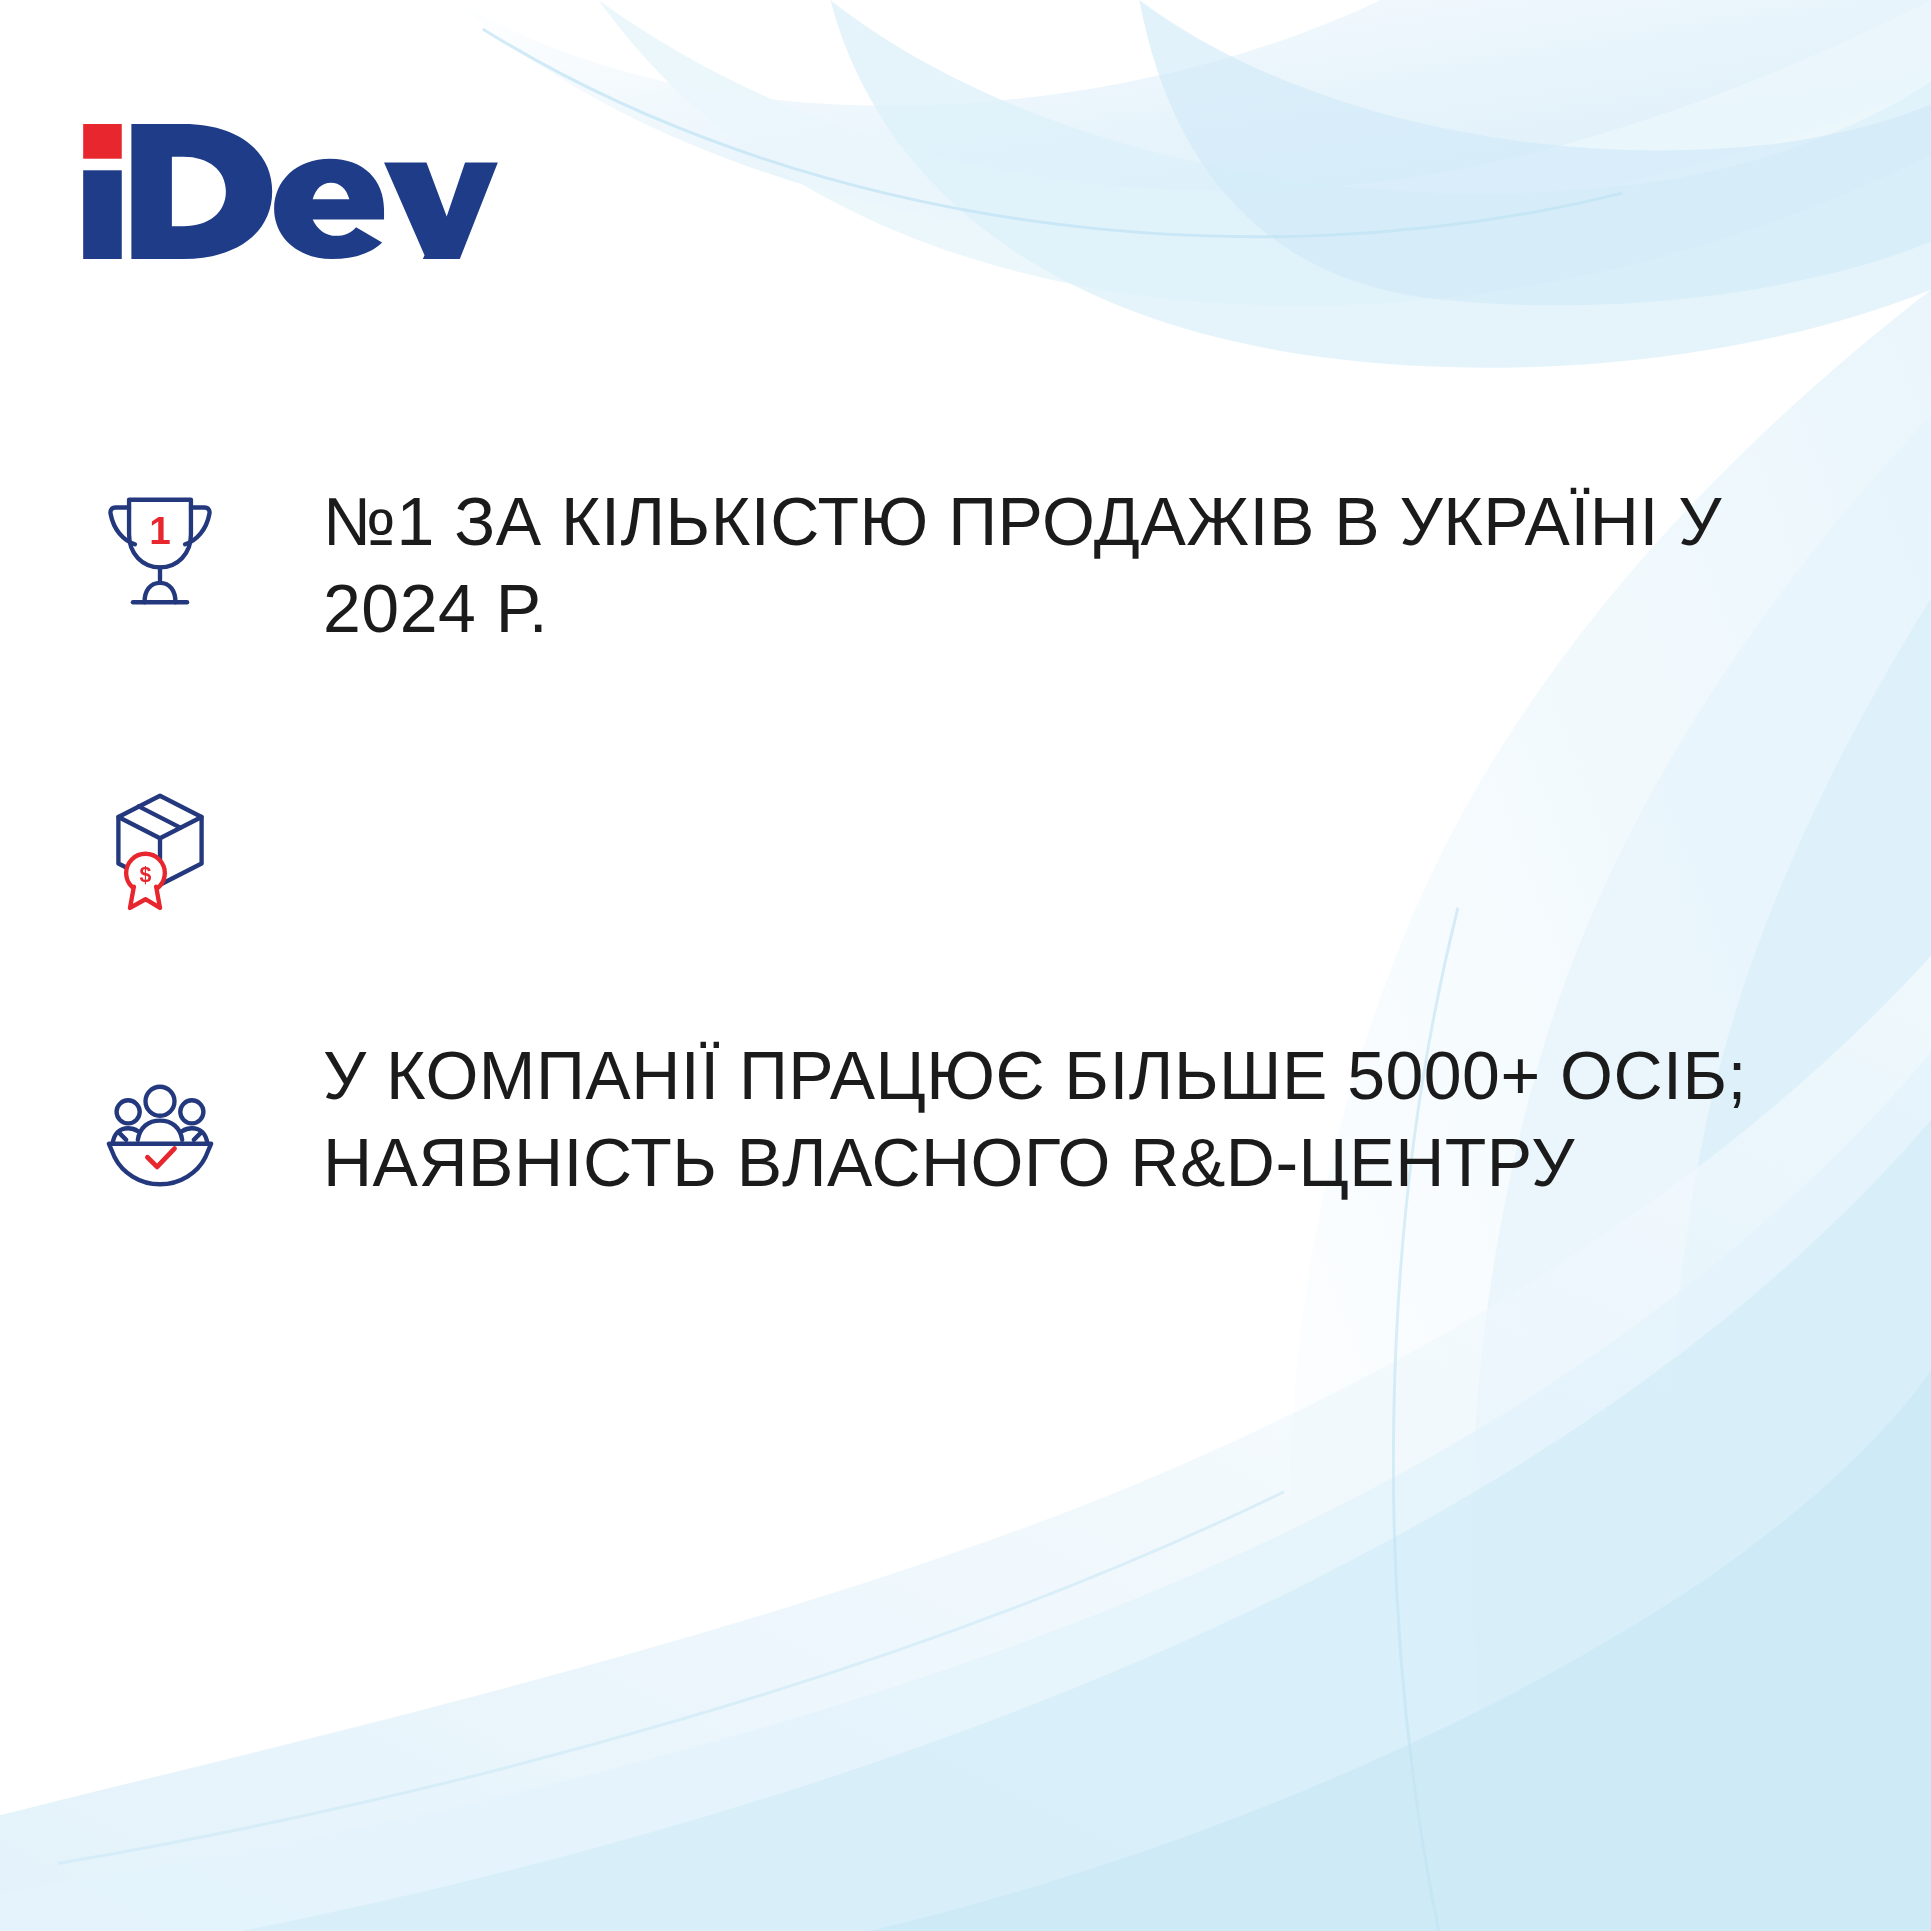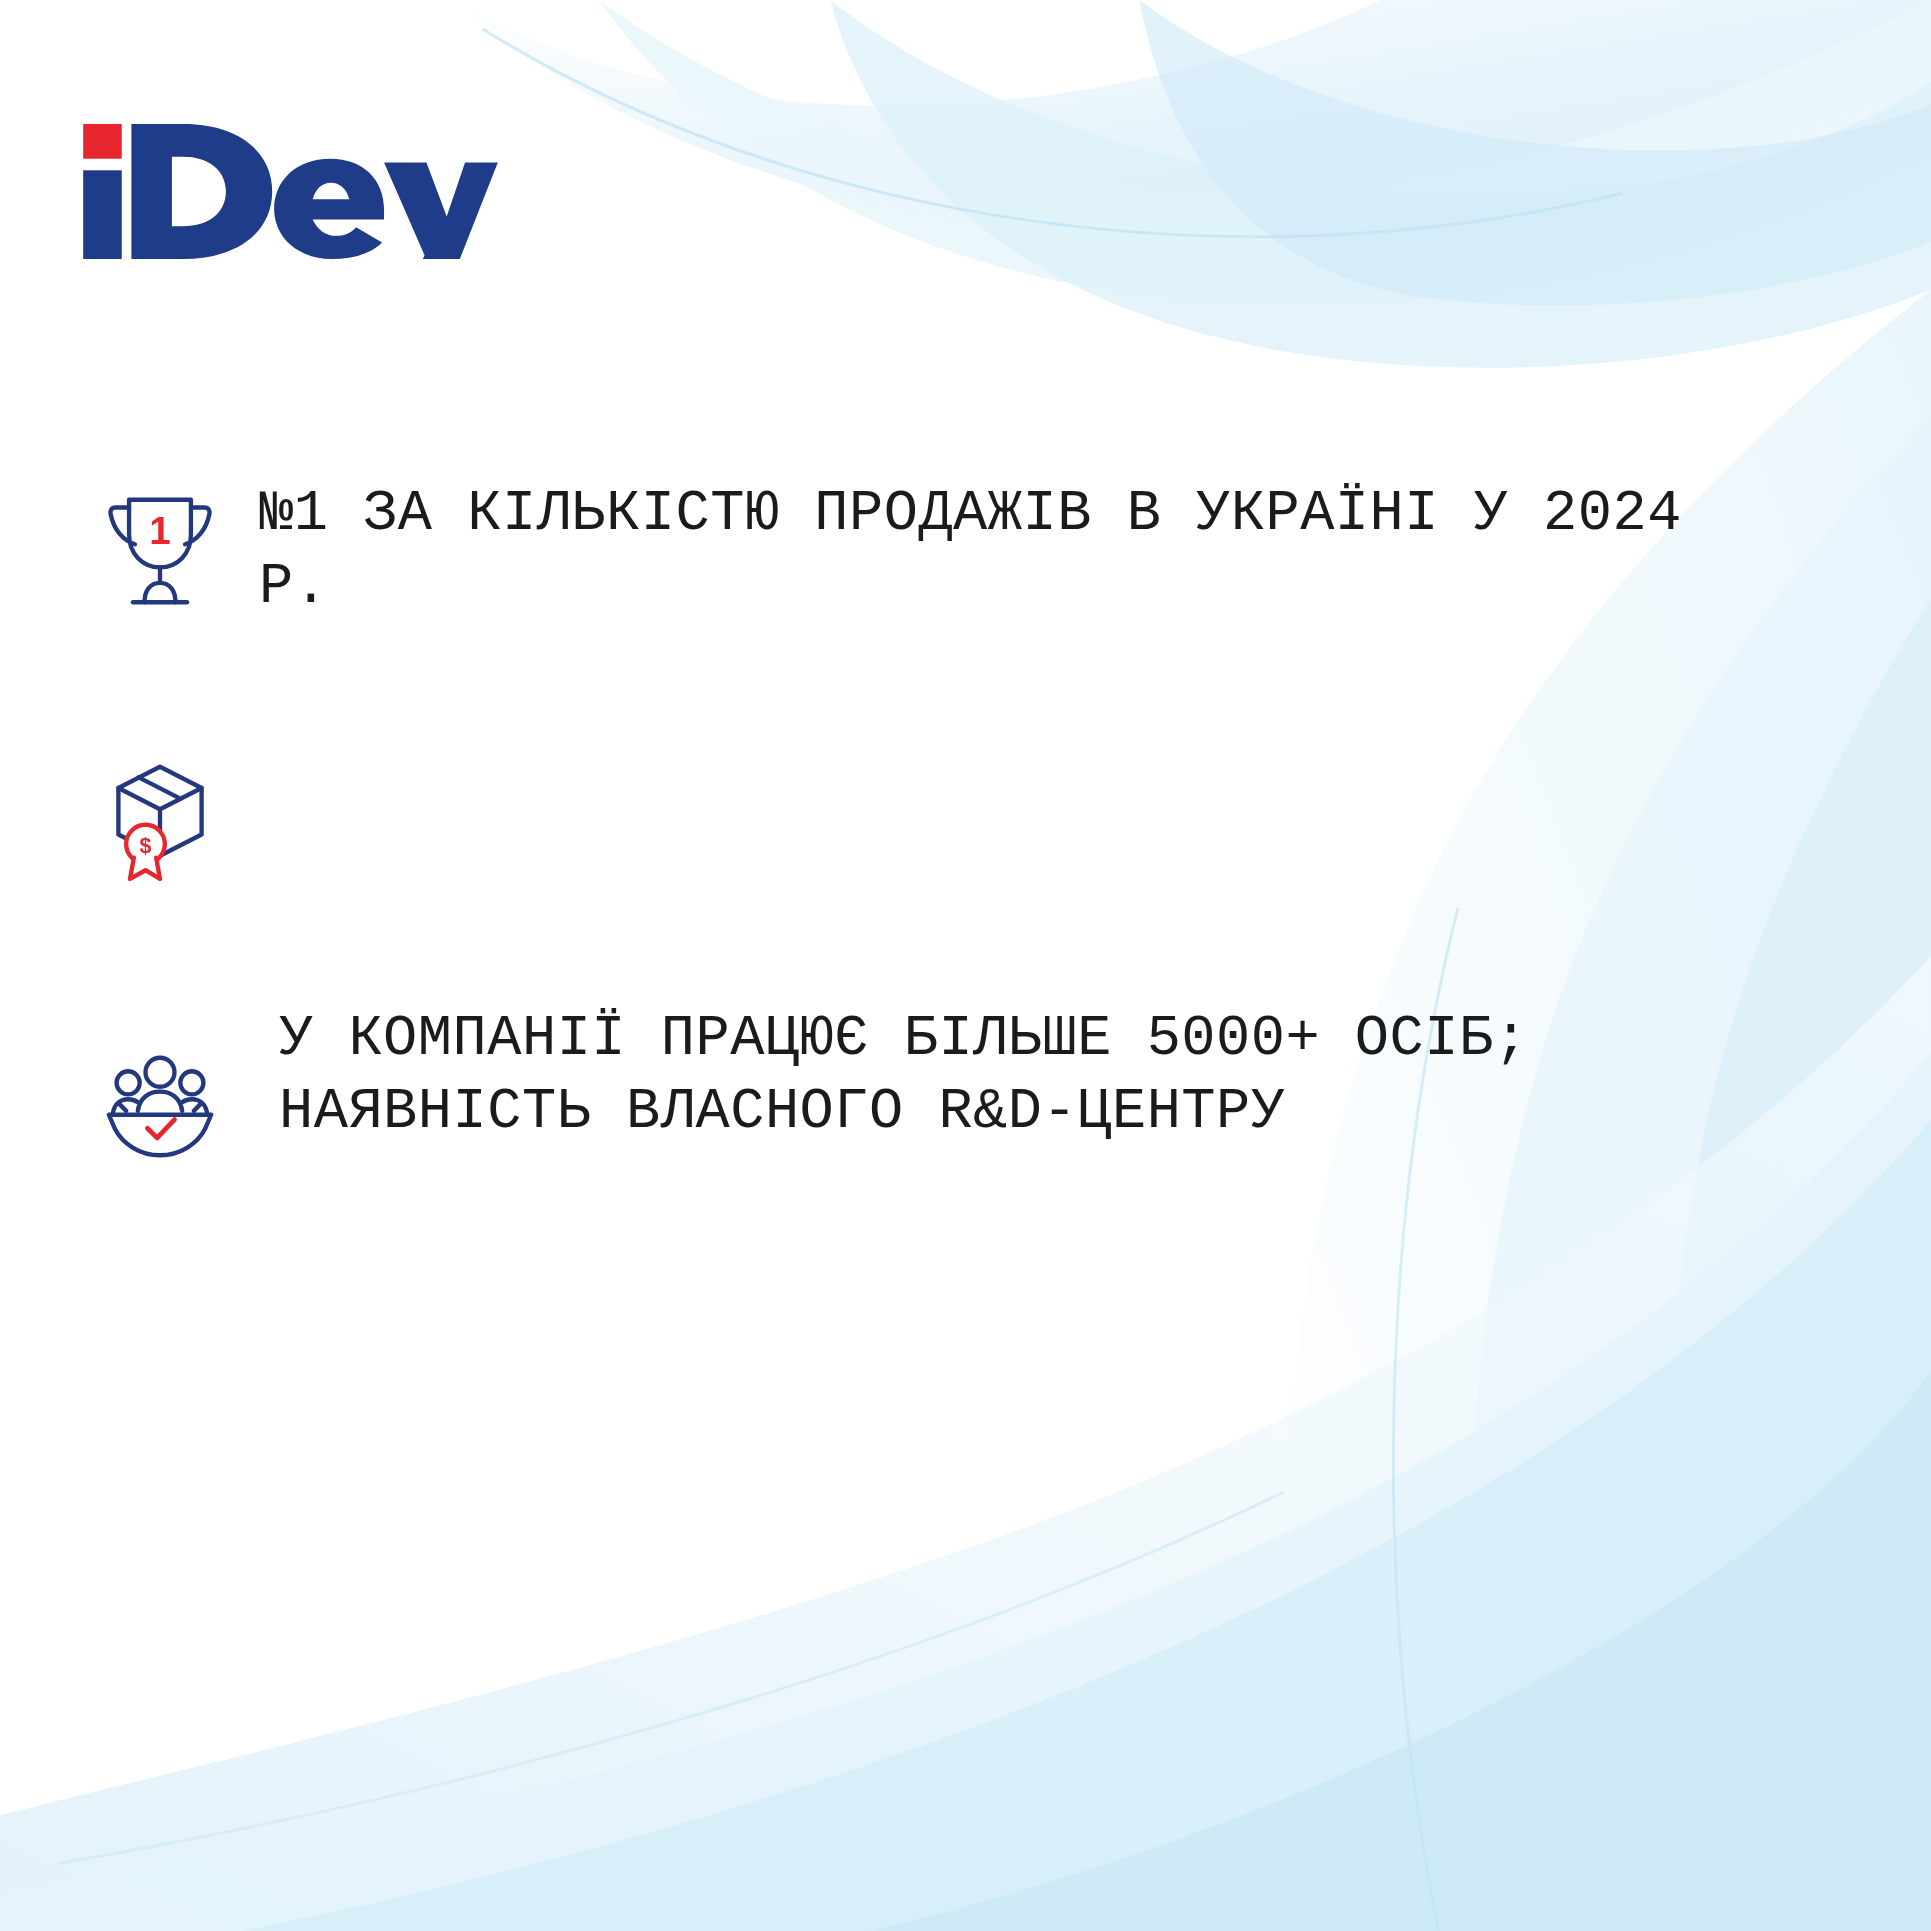--- a/index.html
+++ b/index.html
@@ -55,33 +55,32 @@
     flex: 0 0 126px;
     width: 126px;
     height: 126px;
     display: flex;
     align-items: center;
     justify-content: center;
     margin-top: 1.9px;
   }
   .feature-icon svg { display: block; }
   .feature-text {
-    margin-left: 36px;
-    font-size: 57px;
+    margin-left: 100px;
+    font-size: 68px;
     line-height: 1.28;
     letter-spacing: 0.5px;
     color: #1b1b1b;
     font-weight: 400;
     text-transform: uppercase;
     max-width: 1506px;
-    font-family: Liberation Mono, monospace;
   }
   #feature-1 { margin-bottom: 118px; }
   #feature-2 { margin-bottom: 122px; }
-  #feature-3 { margin-bottom: 114px; gap: 20px; }
+  #feature-3 { margin-bottom: 114px; }
 
   
   #feature-1 .feature-icon { margin-top: 9.7px; }
   #feature-2 .feature-icon { margin-top: 13.5px; }
   #feature-3 .feature-icon { margin-top: 41px; }
   #feature-4 .feature-icon { margin-top: 13.5px; }
 </style>
 </head>
 <body>
 

